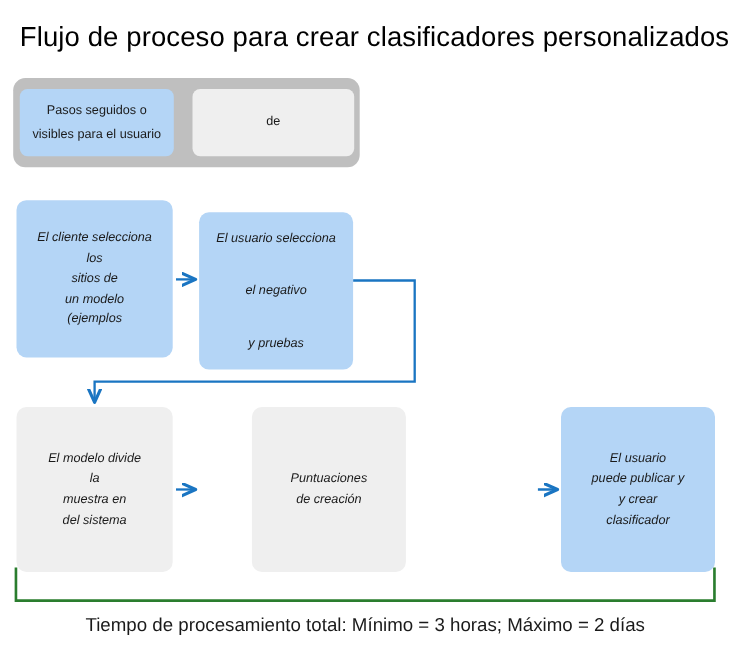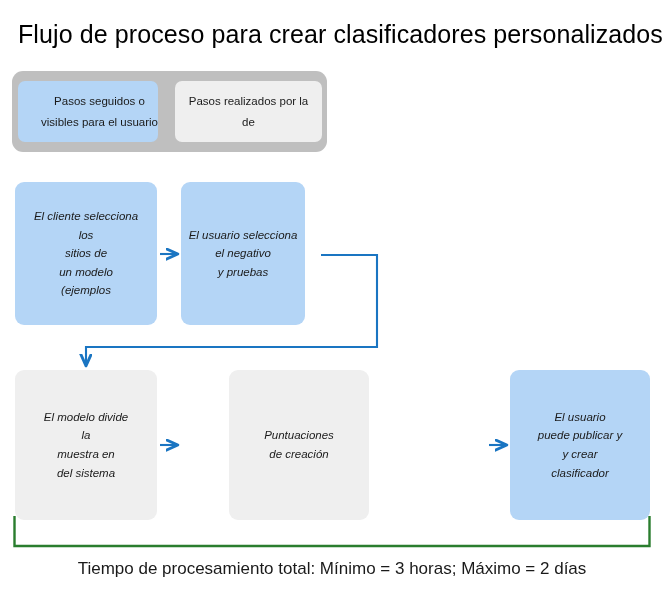--- a/index.html
+++ b/index.html
@@ -54,21 +54,20 @@
     font-size: 11.5px;
     color: #1a1a1a;
     line-height: 1.75;
     box-sizing: border-box;
     overflow: visible;
   }
   .legend-chip.blue {
     left: 6px;
     width: 140px;
     background: #b4d5f6;
-    justify-content: flex-end;
   }
   .legend-chip.white {
     left: 163px;
     width: 147px;
     background: #efefef;
   }
   .legend-chip span { display: block; white-space: nowrap; }
 
   
   .pbox {
@@ -84,21 +83,21 @@
     line-height: 1.62;
     box-sizing: border-box;
     font-style: italic;
   }
   .pbox.blue { background: #b4d5f6; }
   .pbox.gray { background: #efefef; }
   .pbox .ln { display: block; white-space: nowrap; }
 
   
   #box-client   { left: 15px;  top: 182px; width: 142px; height: 143px; }
-  #box-user-sel { left: 181px; top: 182px; width: 124px; height: 143px; }
+  #box-user-sel { left: 181px; top: 193px; width: 140px; height: 143px; gap: 29px; }
   
   #box-model-div { left: 15px;  top: 370px; width: 142px; height: 150px; }
   #box-scores    { left: 181px; top: 370px; width: 140px; height: 150px; margin-left: 48px; }
   #box-predict   { left: 345px; top: 370px; width: 140px; height: 150px; }
   #box-publish   { left: 510px; top: 370px; width: 140px; height: 150px; }
 
   
   #connectors {
     position: absolute;
     left: 0;
@@ -129,21 +128,20 @@
 
   <div class="legend-frame">
     <div class="legend-chip blue">
       <div>
         <span>Pasos seguidos o</span>
         <span>visibles para el usuario</span>
       </div>
     </div>
     <div class="legend-chip white">
       <div>
-        <span>Pasos realizados por la</span>
         <span>de</span>
       </div>
     </div>
   </div>
 
   <svg id="connectors" viewBox="0 0 664 596" xmlns="http://www.w3.org/2000/svg">
     <defs>
       <marker id="arrowhead" markerWidth="7" markerHeight="7" refX="5.4" refY="3" orient="auto" markerUnits="strokeWidth">
         <path d="M0,0.4 L5.8,3 L0,5.6" fill="none" stroke="#1a75c2" stroke-width="1.35" stroke-linecap="round" stroke-linejoin="round"></path>
       </marker>

